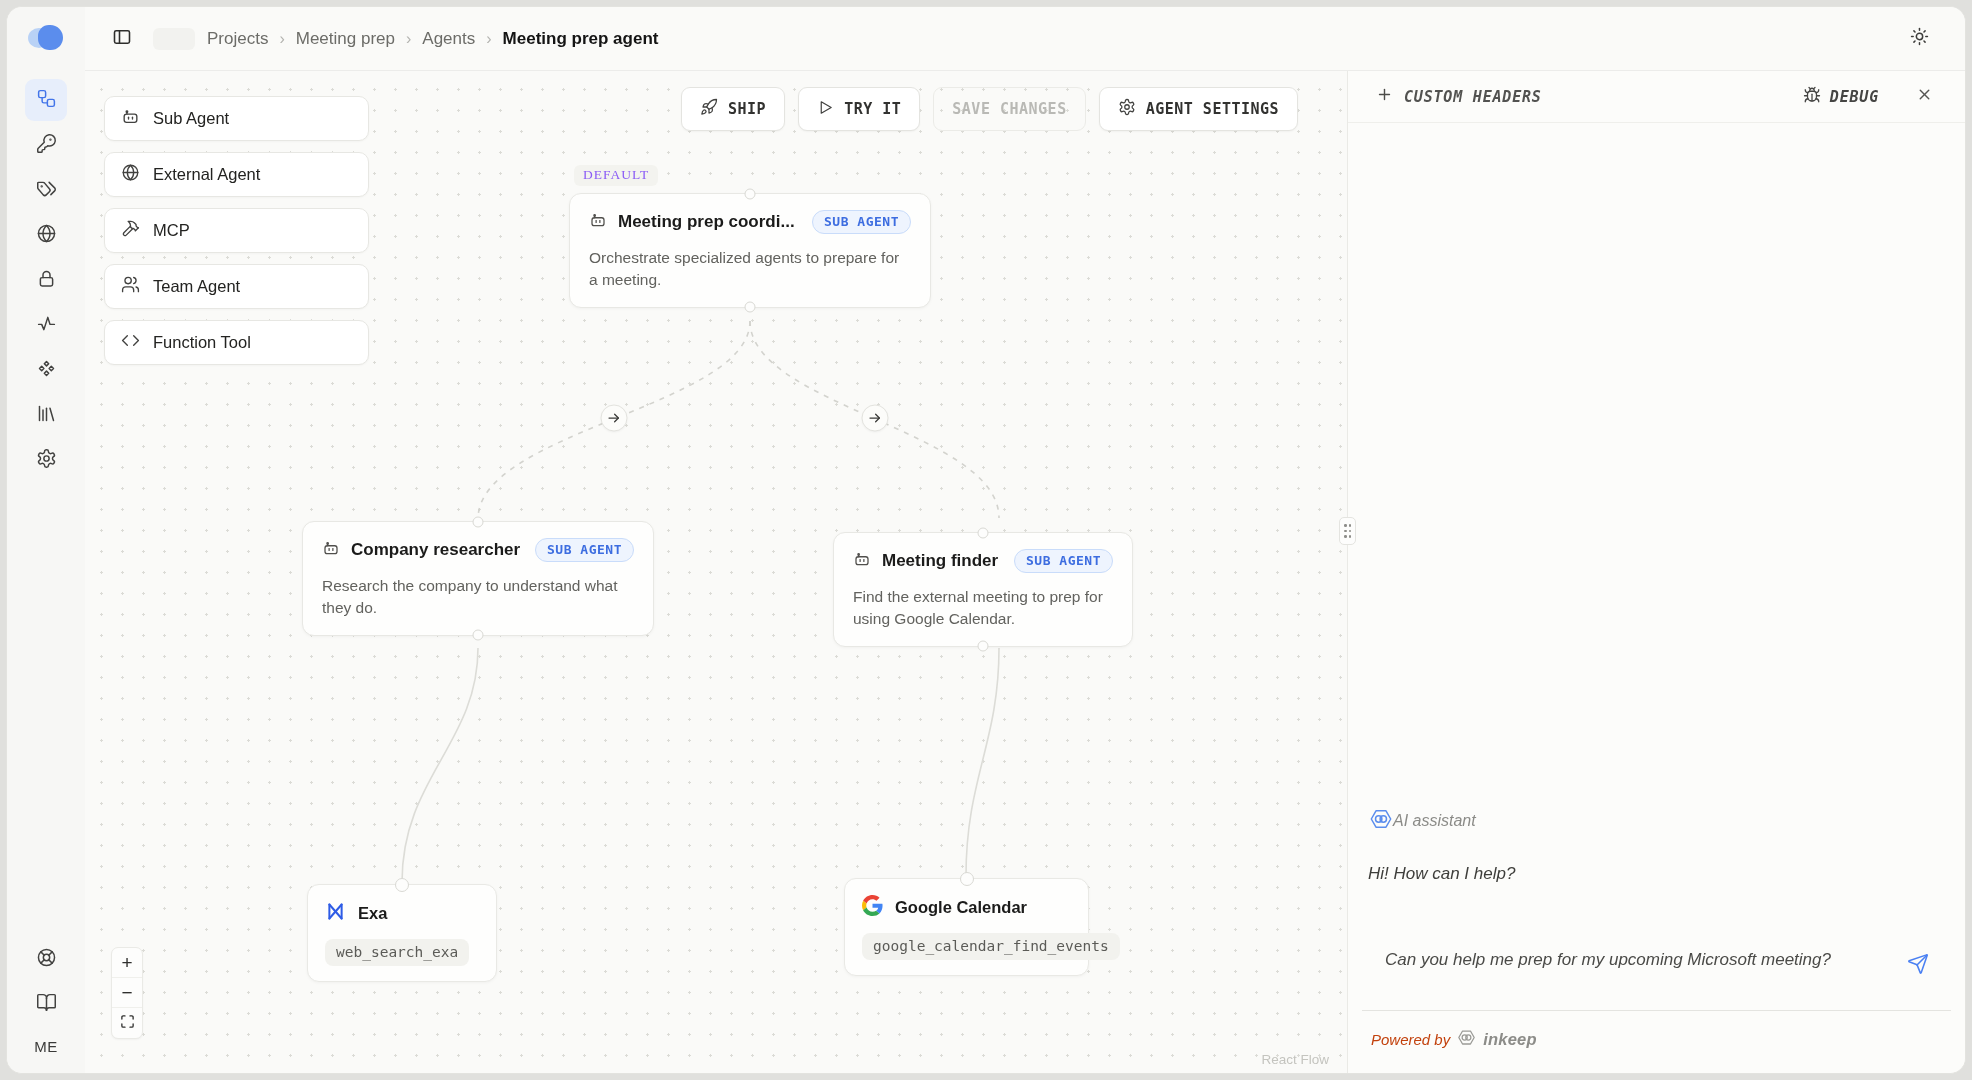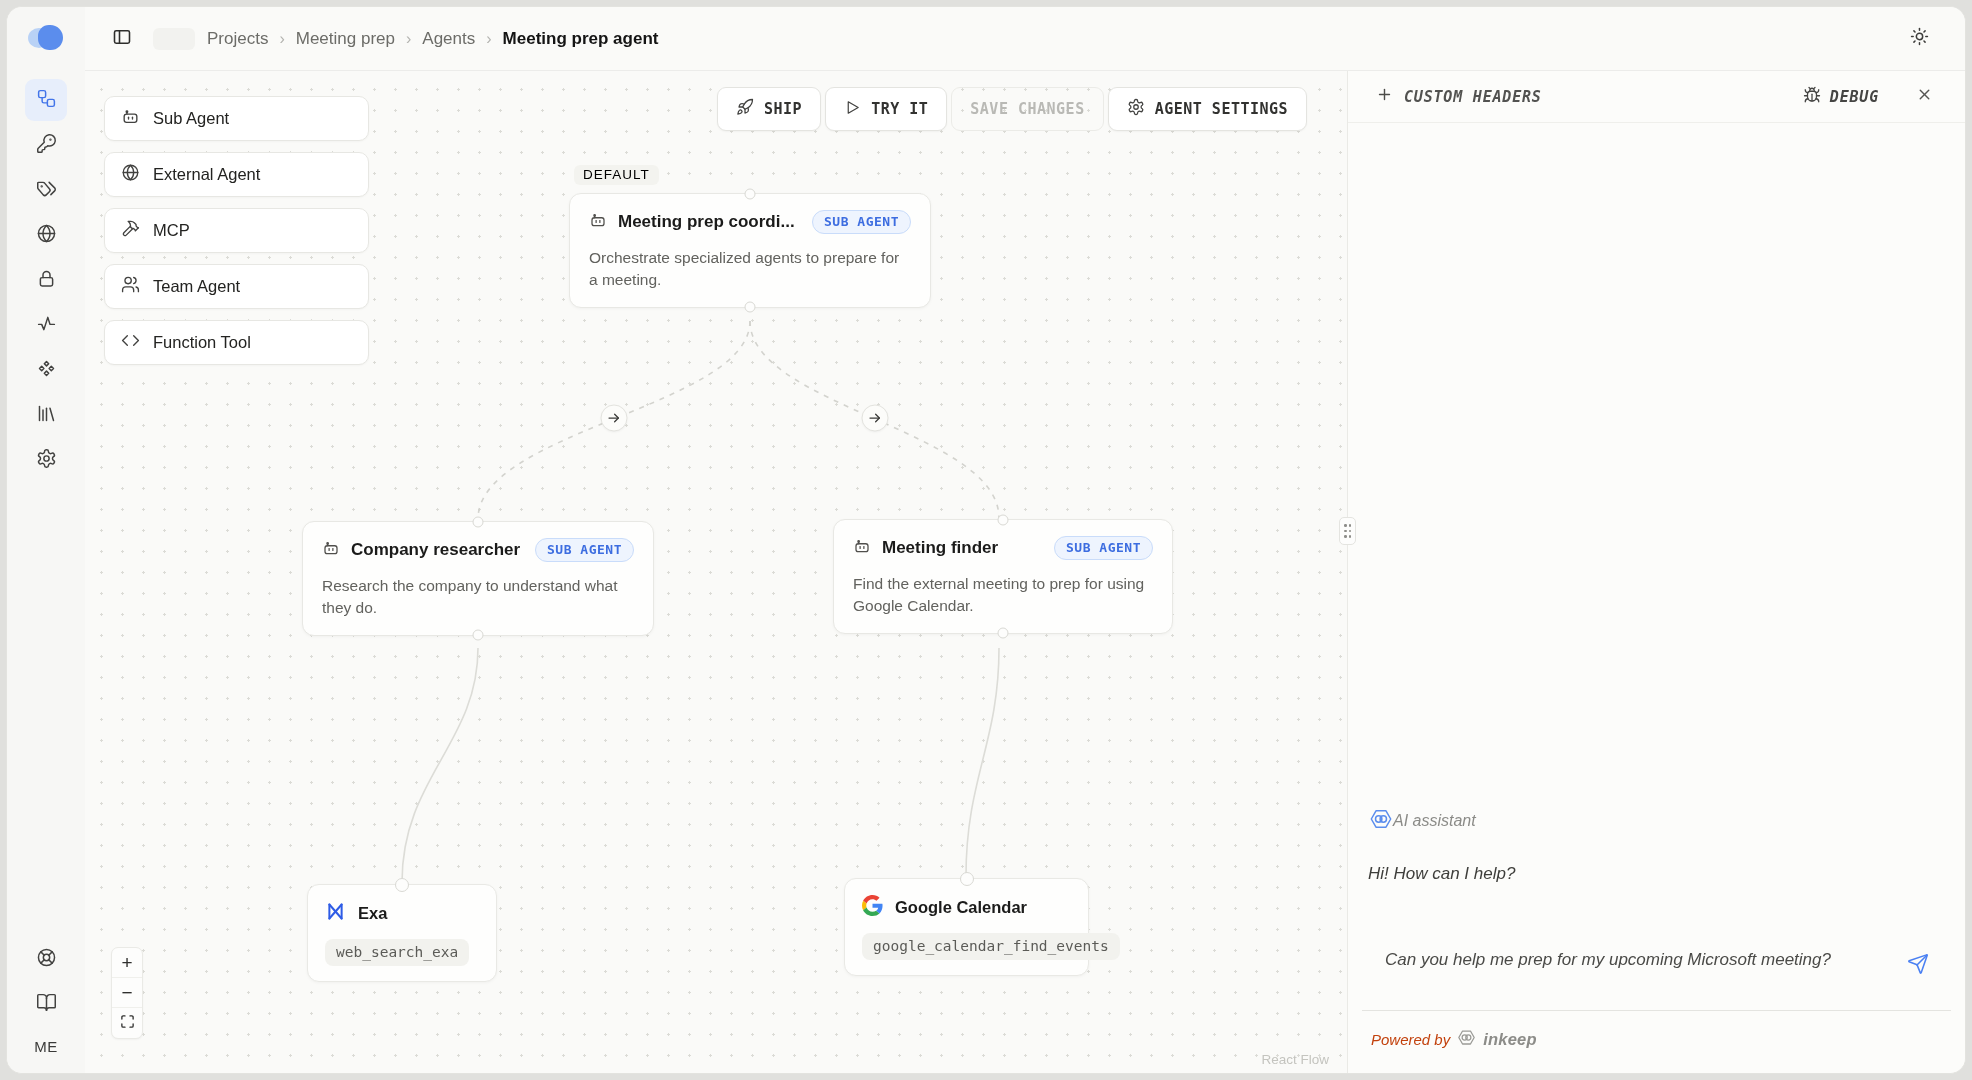--- a/index.html
+++ b/index.html
@@ -71,21 +71,21 @@
   }
   
   .palette { position:absolute; left:19px; top:25px; display:flex; flex-direction:column; gap:11px; width:265px; }
   .palette-item {
     height:45px; background:#fff; border:1px solid #e7e7e3; border-radius:10px;
     display:flex; align-items:center; gap:13px; padding:0 16px;
     box-shadow:0 1px 2px rgba(20,20,20,.03);
     font-size:16.5px; color:#232321; cursor:grab;
   }
   
-  .flow-toolbar { position:absolute; left:632px; top:16px; display:flex; gap:4px; }
+  .flow-toolbar { position:absolute; left:596px; top:16px; display:flex; gap:13px; }
   .tbtn {
     height:44px; display:flex; align-items:center; gap:10px;
     padding:0 18px; background:#fff; border:1px solid #e4e4e0; border-radius:9px;
     box-shadow:0 1px 2px rgba(20,20,20,.04);
     font-family:"DejaVu Sans Mono", monospace; font-size:15px; font-weight:600;
     letter-spacing:.5px; color:#323230; cursor:pointer; white-space:nowrap;
   }
   .tbtn.ghost { background:transparent; border-color:#ebebe7; box-shadow:none; color:#b9b9b5; cursor:default; }
   
   .edges { position:absolute; inset:0; width:100%; height:100%; pointer-events:none; }
@@ -105,22 +105,22 @@
   .node-head { display:flex; align-items:center; gap:11px; }
   .node-title { font-size:17px; font-weight:600; color:#1b1b1a; white-space:nowrap; flex:1; }
   .node-badge {
     font-family:"DejaVu Sans Mono", monospace; font-size:13px; font-weight:600; letter-spacing:.5px;
     color:#3d6de0; background:#eef4fe; border:1px solid #c9dcfa;
     border-radius:999px; padding:3px 11px 4px; white-space:nowrap;
   }
   .node-desc { margin-top:13px; font-size:15.5px; line-height:1.45; color:#62625e; }
   .default-tag {
     position:absolute; top:-29px; left:4px;
-    font-family:Liberation Sans, sans-serif; font-size:13.5px; letter-spacing:1px;
-    color:#000000; background:#f3f3ef; border-radius:6px; padding:2px 9px 3px;
+    font-family:Liberation Serif, serif; font-size:13.5px; letter-spacing:1px;
+    color:#8b5cf6; background:#f3f3ef; border-radius:6px; padding:2px 9px 3px;
   }
   .tool-node {
     position:absolute; background:#fefefd; border:1px solid #e9e9e5; border-radius:12px;
     box-shadow:0 1px 3px rgba(20,20,20,.04); padding:16px 17px 15px; cursor:pointer;
   }
   .tool-head { display:flex; align-items:center; gap:12px; }
   .tool-title { font-size:16.5px; font-weight:600; color:#1b1b1a; white-space:nowrap; }
   .tool-tag {
     margin-top:13px; display:inline-block;
     font-family:"DejaVu Sans Mono", monospace; font-size:14.5px; color:#5b5b57;
@@ -437,21 +437,21 @@
                   <path d="M7.5 9V7"></path>
                   <circle cx="7.5" cy="5.9" r="1"></circle>
                 </svg></span>
             <span class="node-title">Company researcher</span>
             <span class="node-badge">SUB AGENT</span>
           </div>
           <div class="node-desc">Research the company to understand what they do.</div>
           <div class="handle bottom"></div>
         </div>
 
-        <div class="agent-node" style="left:748px; top:448px; width:340px;">
+        <div class="agent-node" style="left:748px; top:461px; width:300px;">
           <div class="handle top"></div>
           <div class="node-head">
             <span><svg class="ic" width="18" height="18" viewBox="0 0 24 24" style="stroke:#504f4c">
                   <rect x="4" y="9" width="16" height="10.5" rx="3"></rect>
                   <path d="M9.5 12.8v2.4"></path>
                   <path d="M14.5 12.8v2.4"></path>
                   <path d="M7.5 9V7"></path>
                   <circle cx="7.5" cy="5.9" r="1"></circle>
                 </svg></span>
             <span class="node-title">Meeting finder</span>

